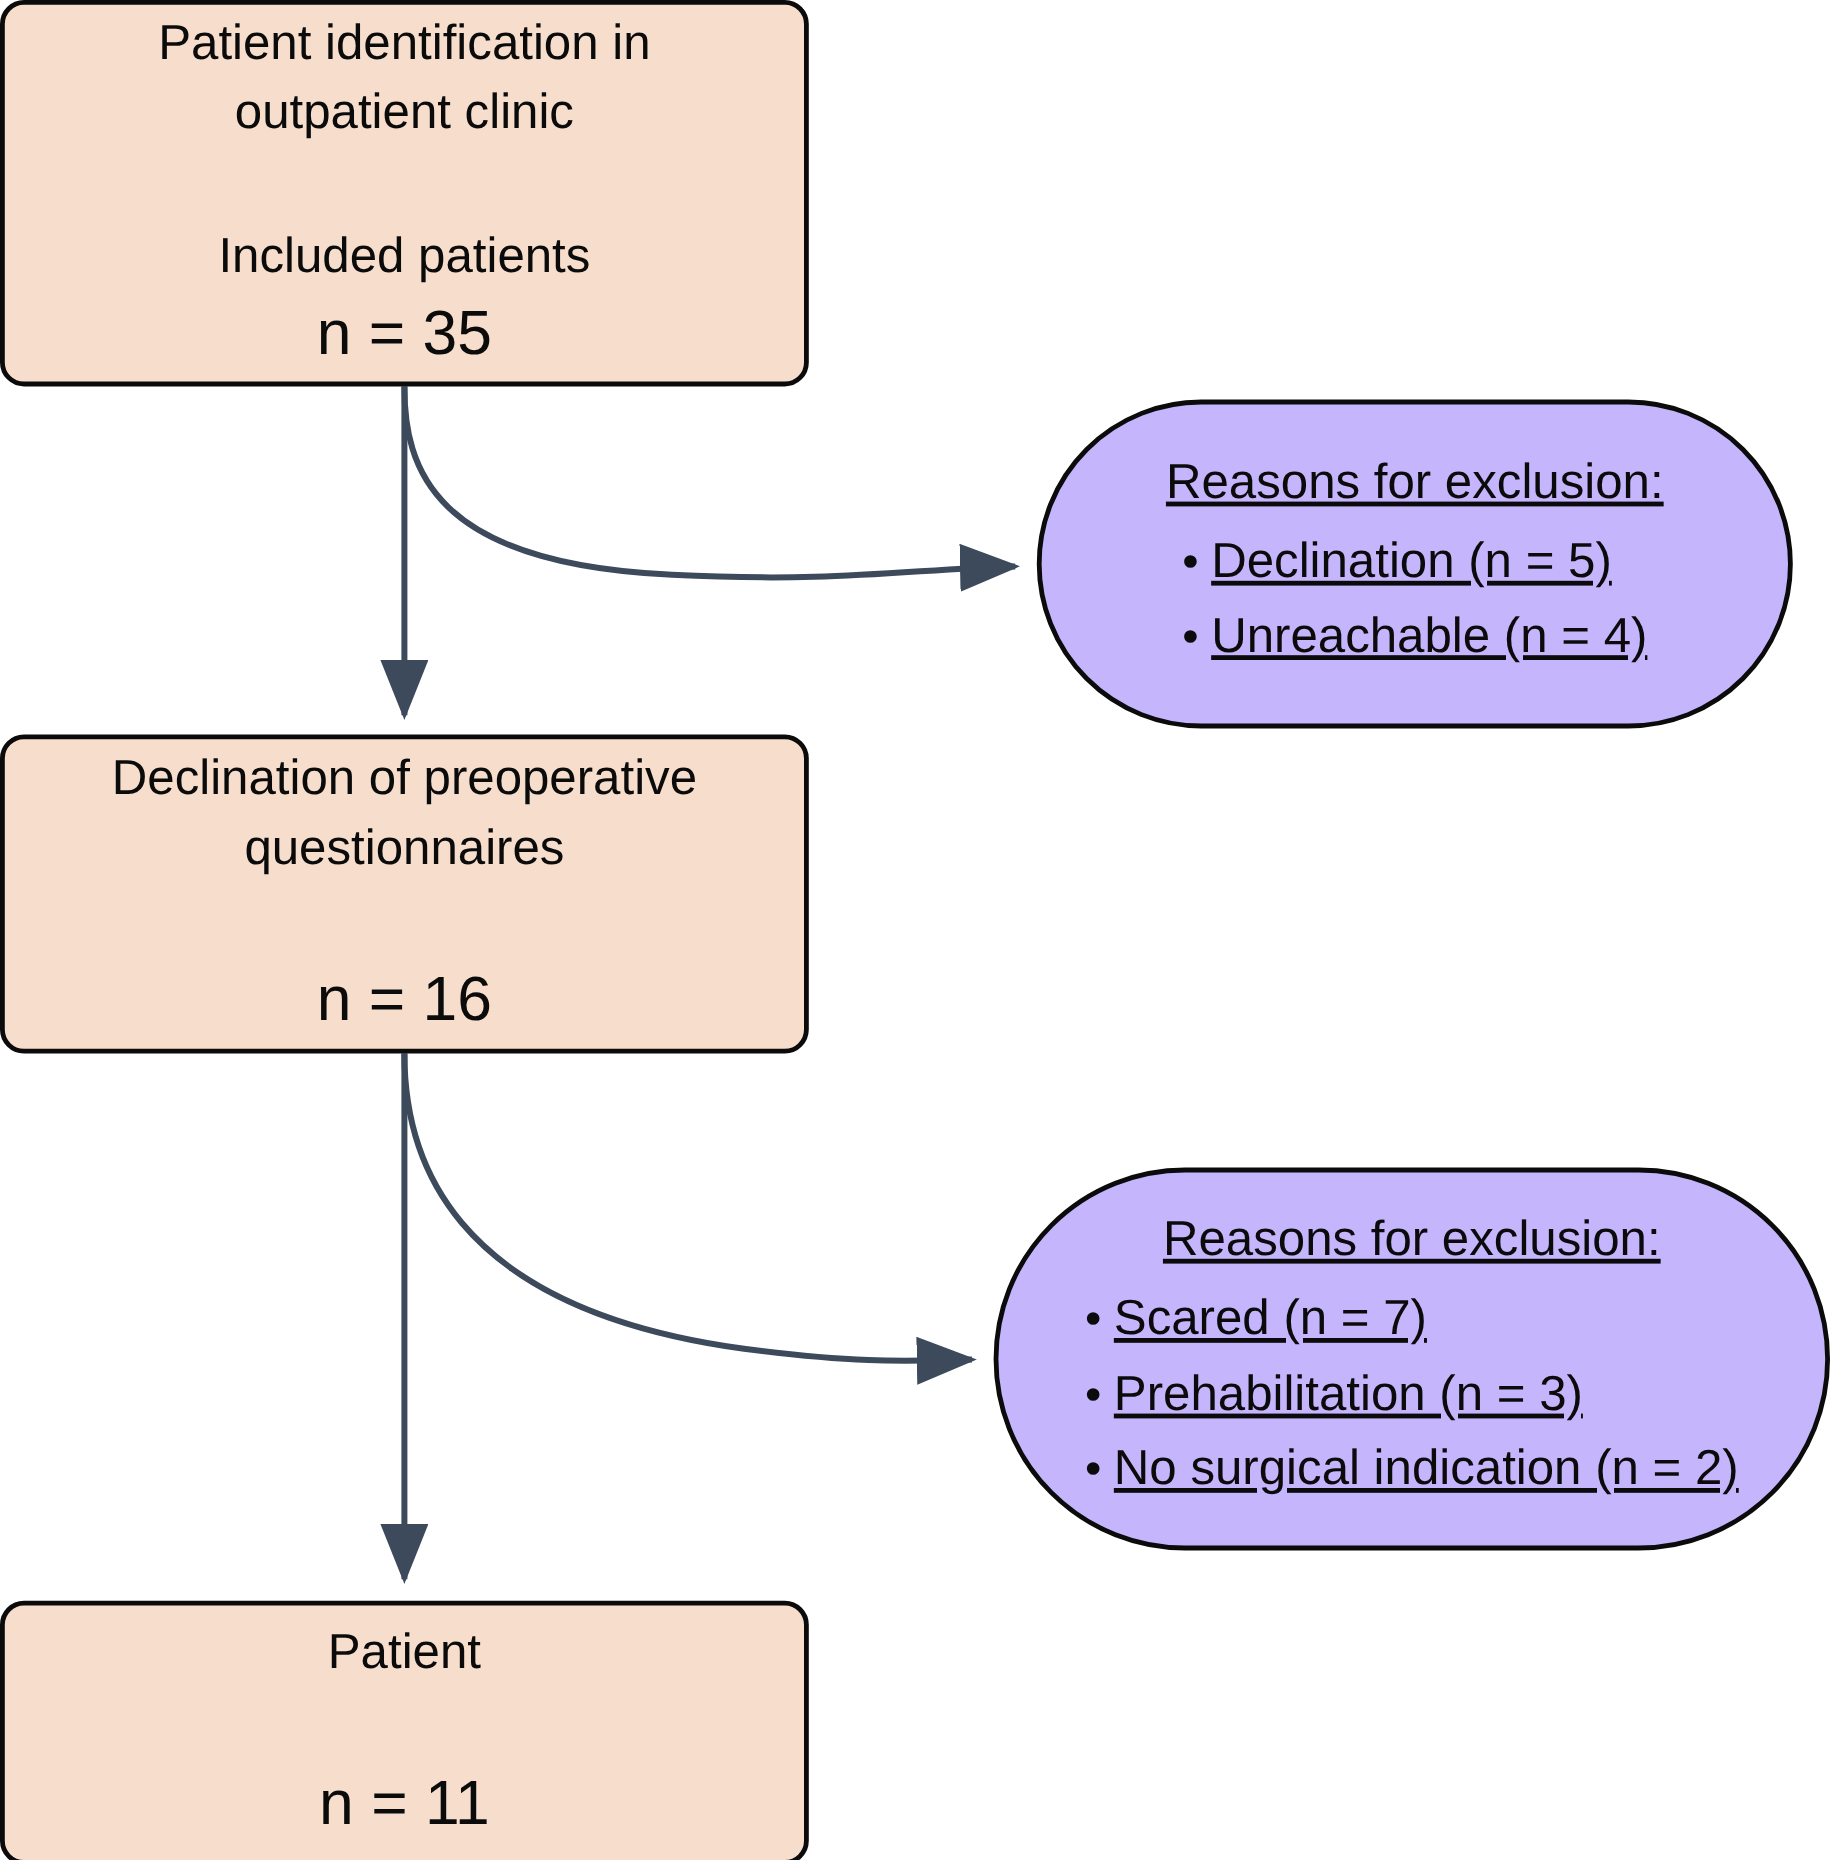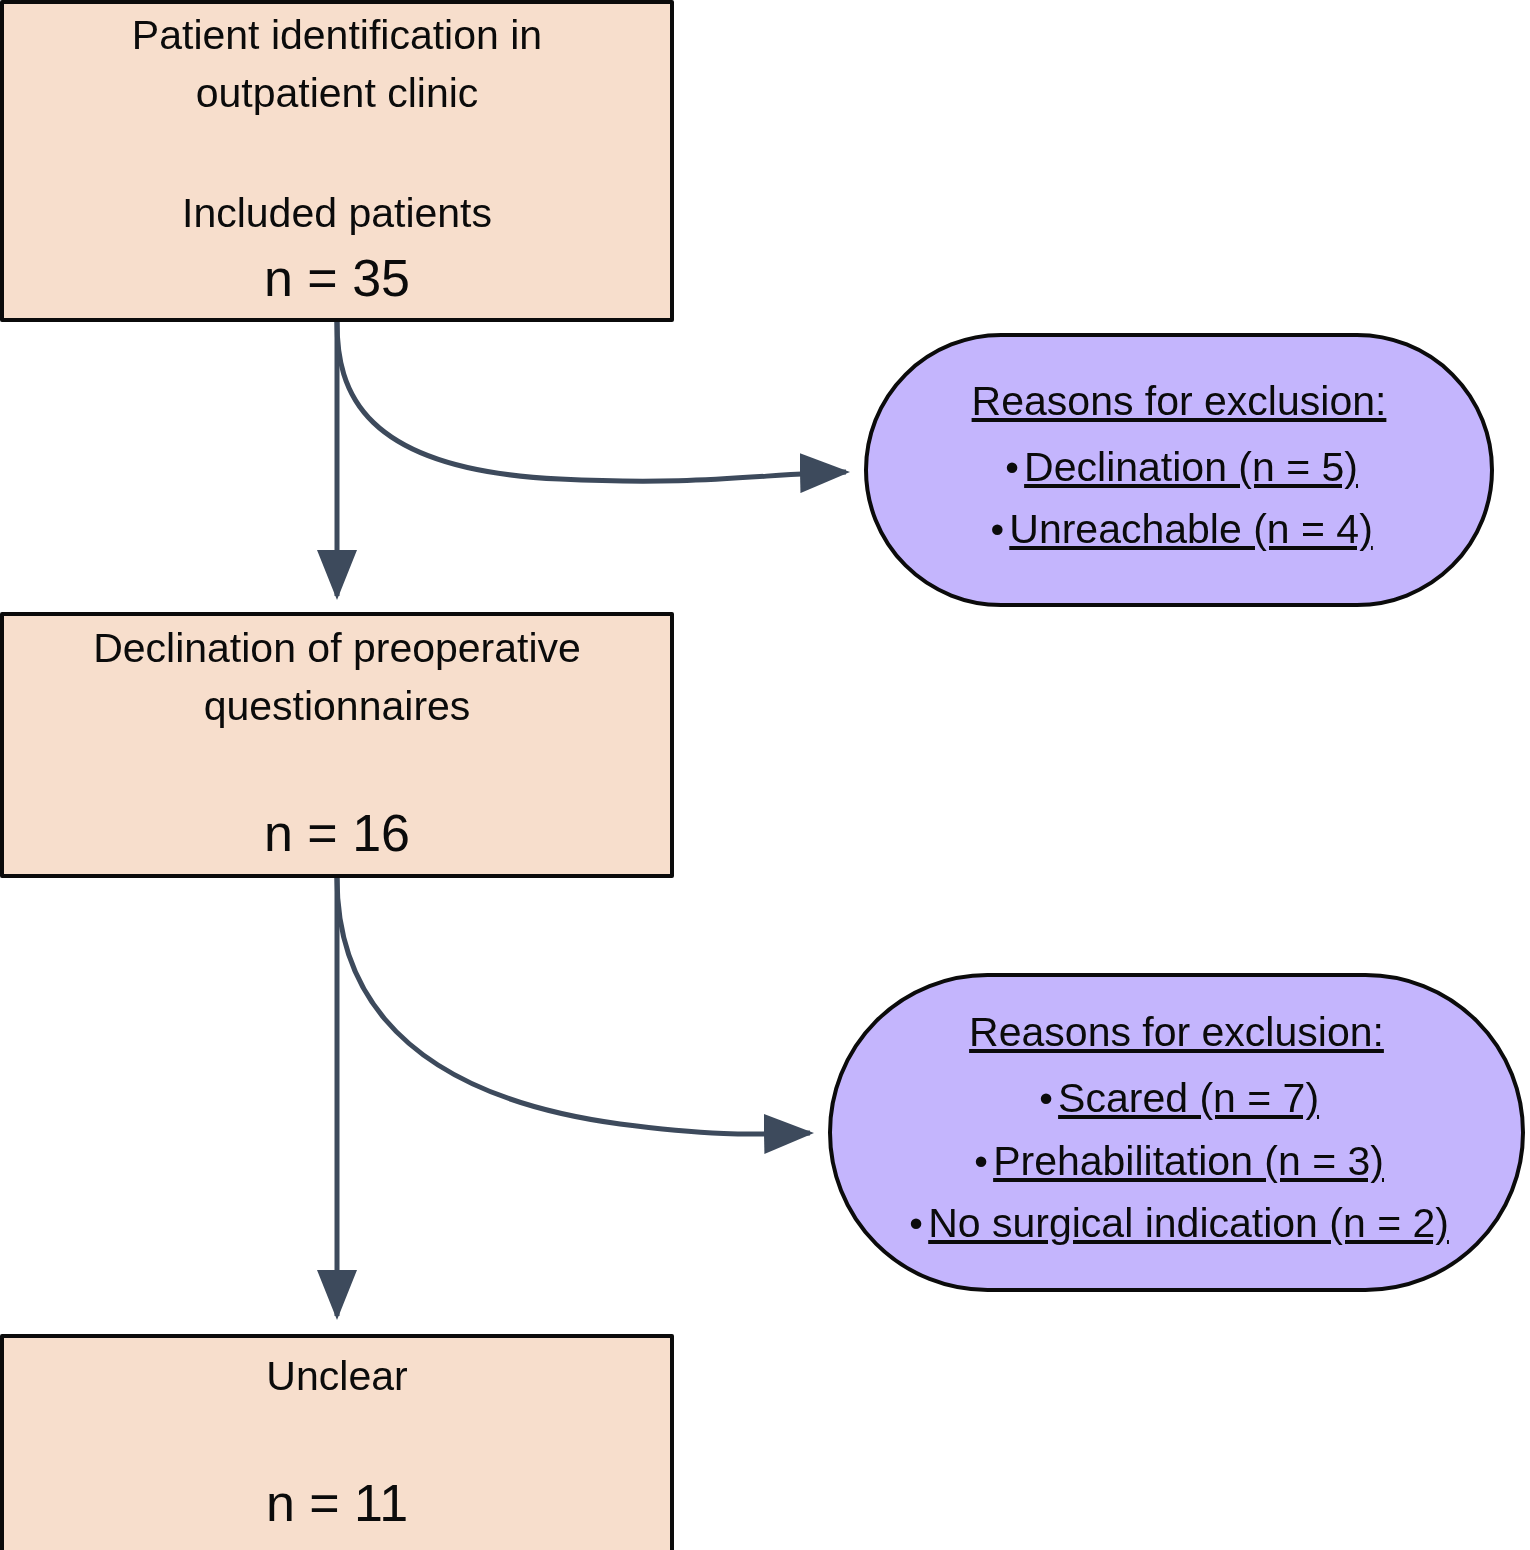--- a/index.html
+++ b/index.html
@@ -32,21 +32,21 @@
     border: 4px solid #0b0b0b;
     display: flex;
     flex-direction: column;
     align-items: center;
     justify-content: center;
     text-align: center;
     color: #0b0b0b;
   }
   .node.process {
     background: #F7DECC;
-    border-radius: 2px;
+    border-radius: 20px;
   }
   .node.terminator {
     background: #c4b5fd;
     border-radius: 999px;
     text-decoration: underline;
   }
   .line {
     display: block;
     white-space: pre;
     line-height: 1.42;
@@ -68,21 +68,21 @@
     list-style: none;
     margin: 0;
     padding: 0;
     font-size: 41px;
     line-height: 1.30;
   }
   .reason-list li {
     display: block;
     white-space: nowrap;
     margin: 9px 0;
-    text-align: center;
+    text-align: left;
   }
   .reason-list li .bullet {
     display: inline-block;
     width: 0.62em;
     font-size: 0.95em;
     line-height: 1;
   }
 
   
   #node-identification { left: 0px;   top: 0px;    width: 674px; height: 322px; }
@@ -158,18 +158,18 @@
       <div class="reason-title">Reasons for exclusion:</div>
       <ul class="reason-list">
         <li><span class="bullet">•</span><span>Scared (n = 7)</span></li>
         <li><span class="bullet">•</span><span>Prehabilitation (n = 3)</span></li>
         <li><span class="bullet">•</span><span>No surgical indication (n = 2)</span></li>
       </ul>
     </div>
   </div>
 
   <div class="node process" id="node-surgery">
-    <span class="line ttl">Unclear</span>
+    <span class="line ttl">Patient</span>
     <span class="gap-lg"></span>
     <span class="line num">n = 11</span>
   </div>
 
 </div>
 
 </body></html>

